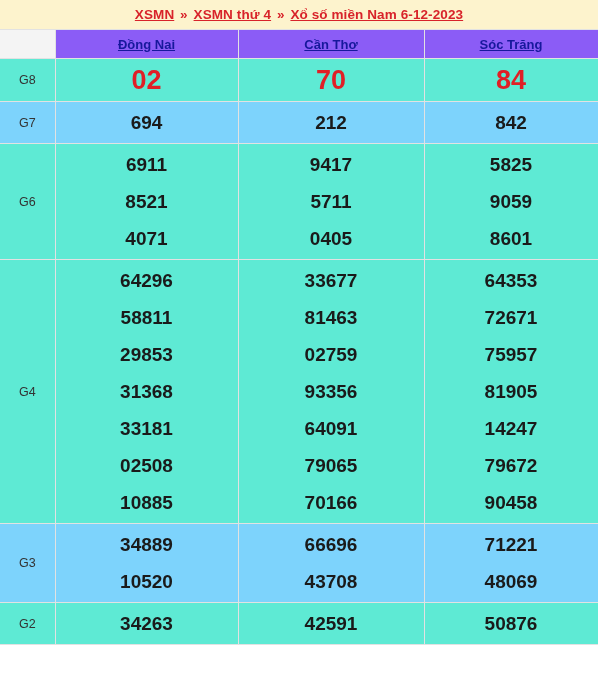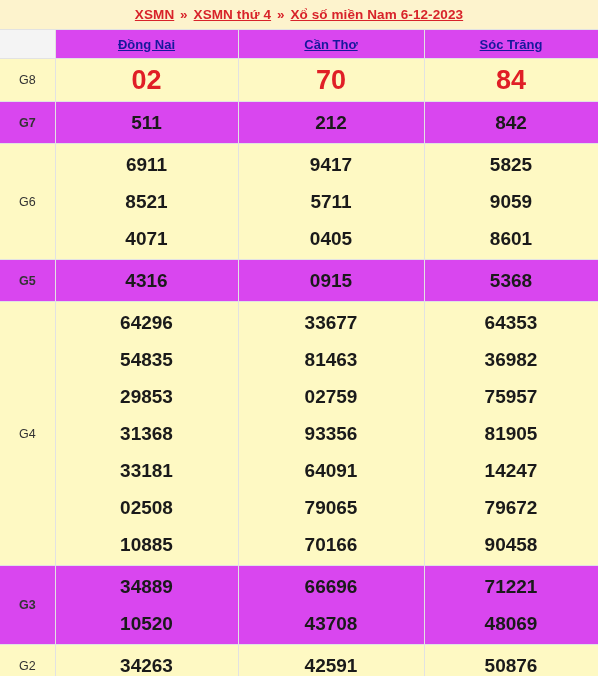--- a/index.html
+++ b/index.html
@@ -67,21 +67,21 @@
   }
   .results-table th + th,
   .results-table td + td,
   .results-table td + th {
     border-left: 1px solid #e2e2e2;
   }
 
   
   thead th {
     height: 28px;
-    background: #d946ef;
+    background: #8b5cf6;
     font-size: 13px;
     font-weight: bold;
     color: #17189c;
   }
   thead th.corner { background: #f4f4f4; }
   thead th .prov-link {
     color: #17189c;
     text-decoration: underline;
   }
 
@@ -97,22 +97,22 @@
   td.nums {
     font-size: 19px;
     font-weight: bold;
     color: #1a1a1a;
     line-height: 37px;
     padding: 2px 8px;
   }
   td.nums .num { display: block; }
 
   
-  tr.shade td { background: #d946ef; font-weight: bold; }
-  tr.plain td { background: #fef9c3; margin-left: 30px; }
+  tr.shade td { background: #7dd3fc; }
+  tr.plain td { background: #5eead4; margin-left: 30px; }
 
   
   tr.big td.nums {
     font-size: 27px;
     color: #e01f26;
     line-height: 38px;
   }
   tr.big td.prize-label { font-size: 12.5px; }
 </style>
 </head>
@@ -152,21 +152,21 @@
         <td class="nums">
           <span class="num">70</span>
         </td>
         <td class="nums">
           <span class="num">84</span>
         </td>
       </tr>
       <tr class="shade">
         <td class="prize-label">G7</td>
         <td class="nums">
-          <span class="num">511</span>
+          <span class="num">694</span>
         </td>
         <td class="nums">
           <span class="num">212</span>
         </td>
         <td class="nums">
           <span class="num">842</span>
         </td>
       </tr>
       <tr class="plain">
         <td class="prize-label">G6</td>
@@ -179,55 +179,43 @@
           <span class="num">9417</span>
           <span class="num">5711</span>
           <span class="num">0405</span>
         </td>
         <td class="nums">
           <span class="num">5825</span>
           <span class="num">9059</span>
           <span class="num">8601</span>
         </td>
       </tr>
-      <tr class="shade">
-        <td class="prize-label">G5</td>
-        <td class="nums">
-          <span class="num">4316</span>
-        </td>
-        <td class="nums">
-          <span class="num">0915</span>
-        </td>
-        <td class="nums">
-          <span class="num">5368</span>
-        </td>
-      </tr>
       <tr class="plain">
         <td class="prize-label">G4</td>
         <td class="nums">
           <span class="num">64296</span>
-          <span class="num">54835</span>
+          <span class="num">58811</span>
           <span class="num">29853</span>
           <span class="num">31368</span>
           <span class="num">33181</span>
           <span class="num">02508</span>
           <span class="num">10885</span>
         </td>
         <td class="nums">
           <span class="num">33677</span>
           <span class="num">81463</span>
           <span class="num">02759</span>
           <span class="num">93356</span>
           <span class="num">64091</span>
           <span class="num">79065</span>
           <span class="num">70166</span>
         </td>
         <td class="nums">
           <span class="num">64353</span>
-          <span class="num">36982</span>
+          <span class="num">72671</span>
           <span class="num">75957</span>
           <span class="num">81905</span>
           <span class="num">14247</span>
           <span class="num">79672</span>
           <span class="num">90458</span>
         </td>
       </tr>
       <tr class="shade">
         <td class="prize-label">G3</td>
         <td class="nums">

